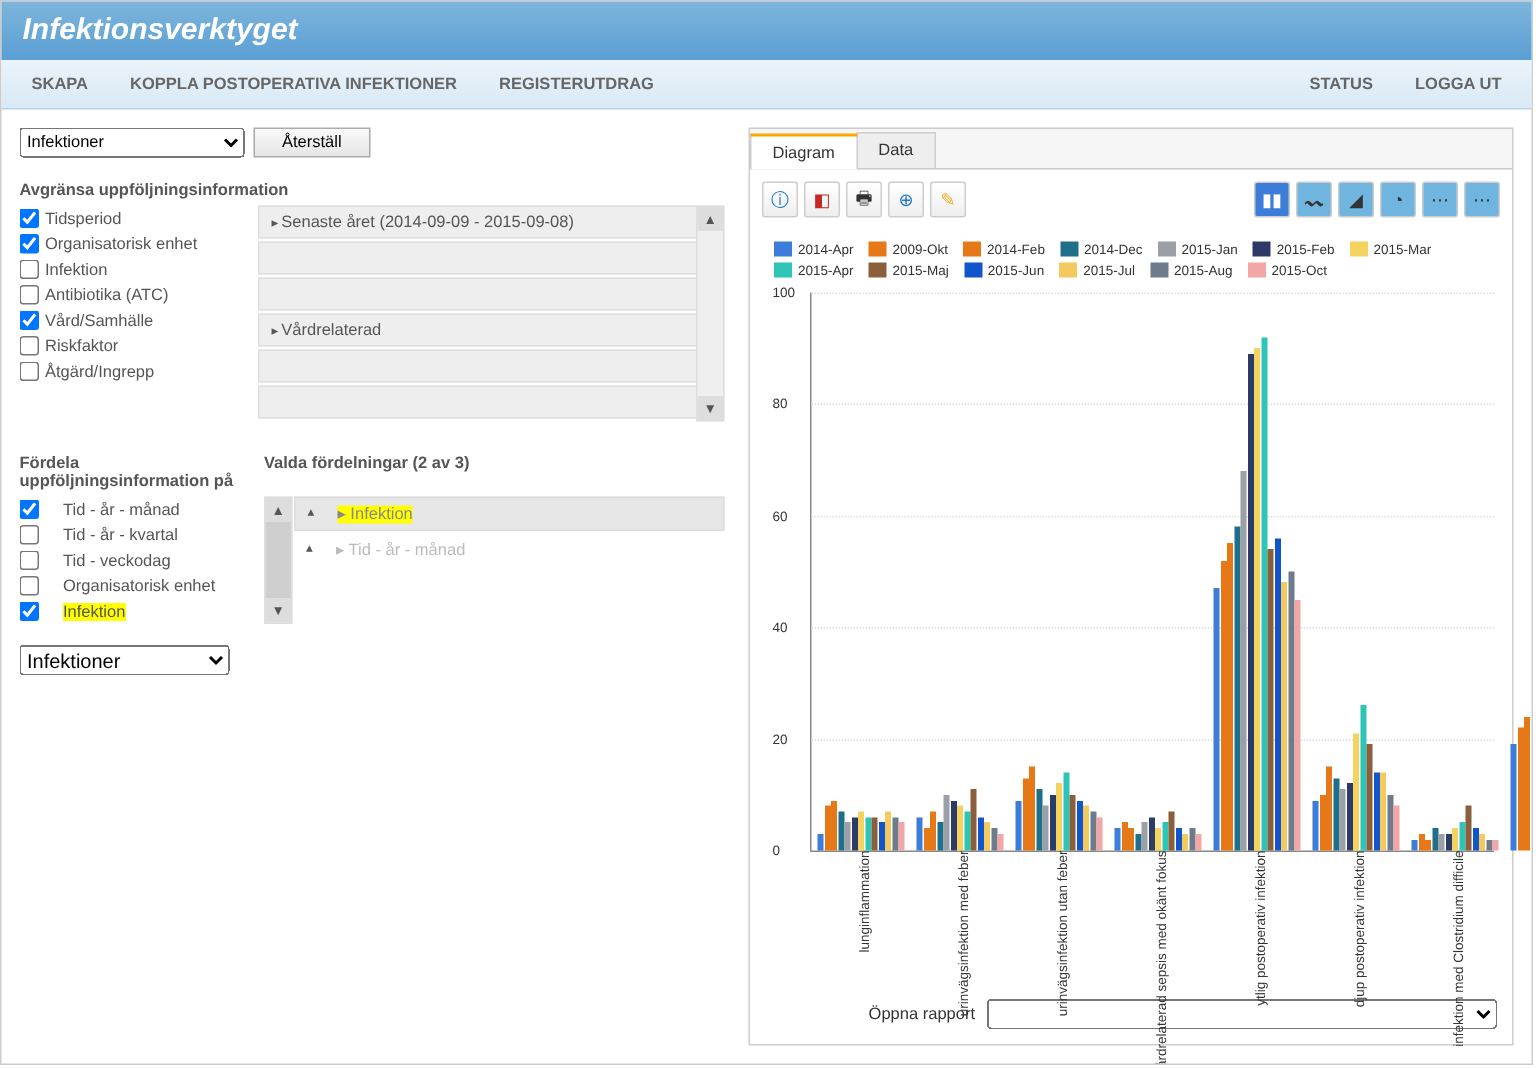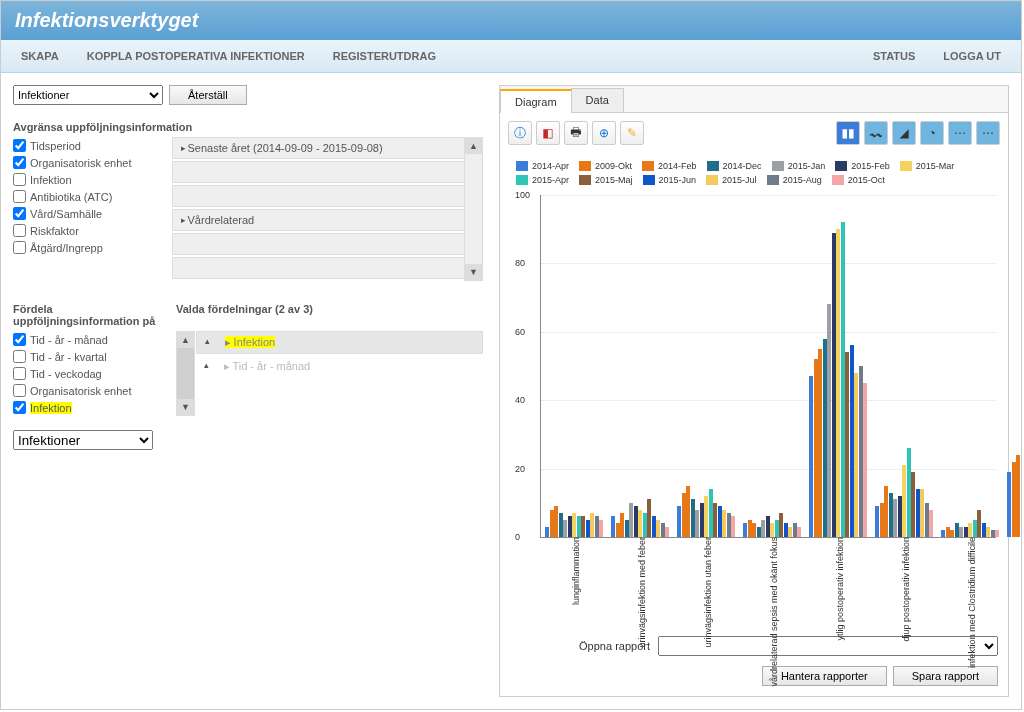--- a/index.html
+++ b/index.html
@@ -19,21 +19,21 @@
 .filters{display:flex;gap:4px}
 .filter-checks{width:155px}
 .filter-checks label{display:flex;align-items:center;gap:4px;padding:2px 0;cursor:pointer}
 .filter-vals{flex:1;display:flex;flex-direction:column;position:relative}
 .filter-val{background:#eee;border:1px solid #ddd;padding:4px 8px;margin-bottom:2px;font-size:11px;color:#555;height:12px;display:flex;align-items:center}
 .filter-val.text::before{content:"▸ ";font-size:9px;margin-right:2px}
 .filter-vals .scroll{position:absolute;right:0;top:0;bottom:0;width:17px;background:#efefef;display:flex;flex-direction:column;justify-content:space-between;border:1px solid #ddd}
 .scroll-btn{height:16px;background:#ddd;text-align:center;font-size:9px;line-height:16px}
 .dist-row{display:flex;gap:8px}
 .dist-left{width:155px}
-.dist-left label{display:flex;align-items:center;gap:4px;padding:2px 0;cursor:pointer}
+.dist-left label{display:flex;align-items:center;gap:16px;padding:2px 0;cursor:pointer}
 .dist-right{flex:1;position:relative}
 .dist-item{background:#eee;border:1px solid #ddd;padding:4px 10px 4px 28px;margin-bottom:2px;font-size:11px;position:relative}
 .dist-item .caret{position:absolute;left:8px;top:4px;font-size:9px}
 .dist-item.hl{background:#e6e6e6}
 .dist-item.hl .txt{background:yellow}
 .dist-right .scroll{position:absolute;left:0;top:0;bottom:0;width:17px;background:#efefef;display:flex;flex-direction:column;justify-content:space-between;border:1px solid #ddd}
 .highlight{background:yellow}
 .andel-row{display:flex;align-items:center;gap:6px;margin-top:14px}
 .right{flex:1;border:1px solid #ccc;display:flex;flex-direction:column}
 .tabs{display:flex;border-bottom:1px solid #ccc;background:#f6f6f6}
@@ -377,21 +377,15 @@
                 <div class="bar" style="height: 24%; background: rgb(230, 120, 23);"></div>
                 <div class="bar" style="height: 25%; background: rgb(31, 111, 139);"></div>
               </div>
             </div>
           </div>
       </div>
       <div class="footer">
         <span>Öppna rapport</span>
         <select><option></option></select>
       </div>
-      <div class="footer" style="padding-top:0">
-        <div class="btns">
-          <button>Hantera rapporter</button>
-          <button>Spara rapport</button>
-        </div>
-      </div>
     </div>
   </div>
 </div>
 
 </body></html>

